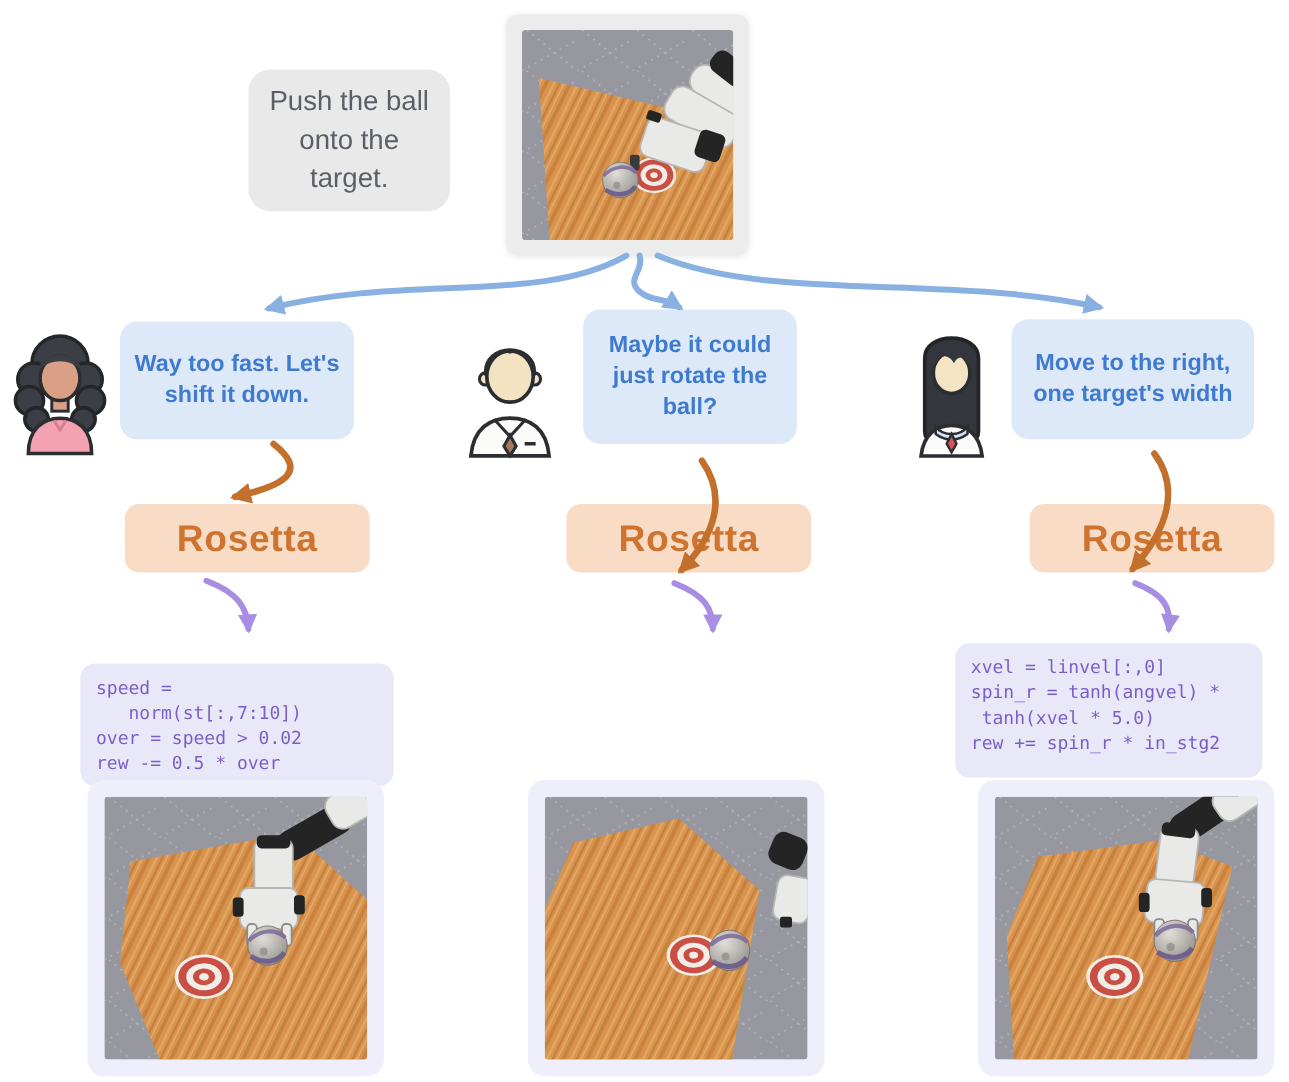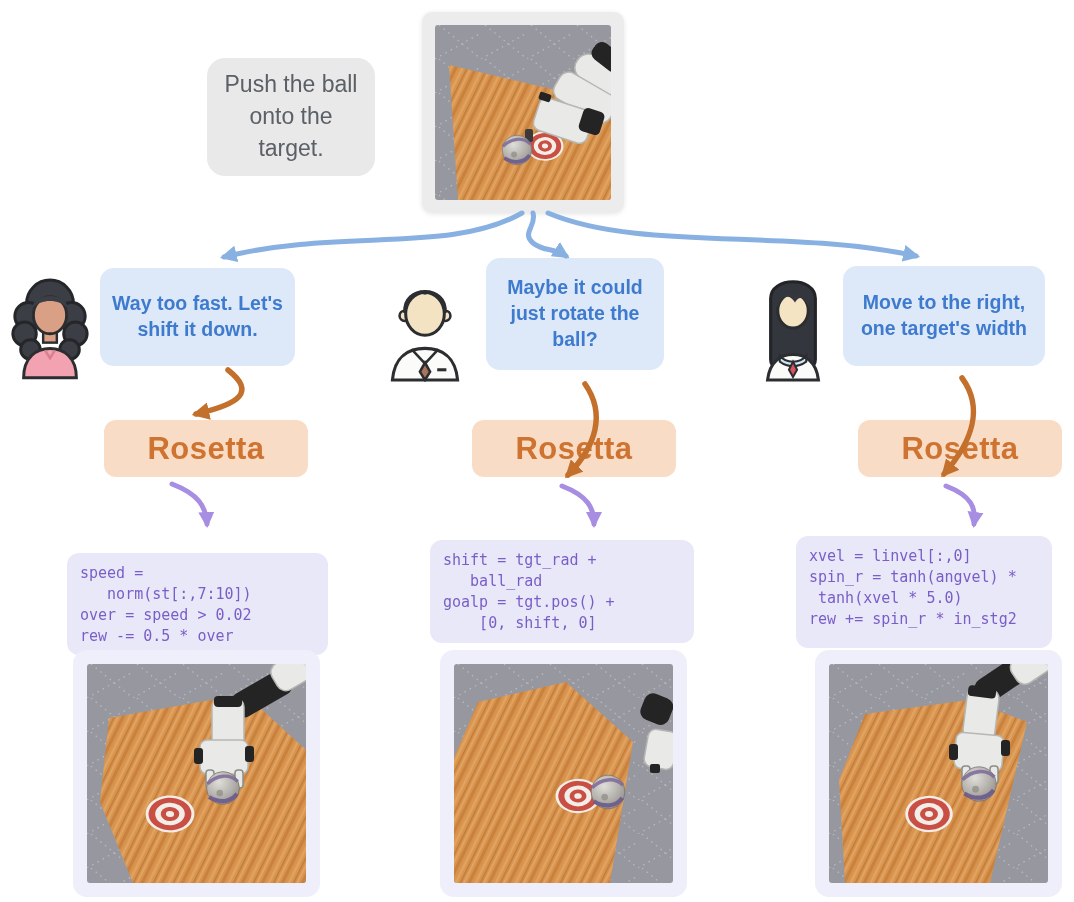--- a/index.html
+++ b/index.html
@@ -185,24 +185,20 @@
       <span>Rosetta</span>
     </div>
   <div class="rosetta ros-3">
       <span>Rosetta</span>
     </div>
 
   <div class="code code-1">speed =
    norm(st[:,7:10])
 over = speed &gt; 0.02
 rew -= 0.5 * over</div>
-  <div class="code code-2">shift = tgt_rad +
-   ball_rad
-goalp = tgt.pos() +
-    [0, shift, 0]</div>
   <div class="code code-3">xvel = linvel[:,0]
 spin_r = tanh(angvel) *
  tanh(xvel * 5.0)
 rew += spin_r * in_stg2</div>
 
   <svg class="overlay" viewBox="0 0 1074 902">
     <path class="flow f-blue" marker-end="url(#ah-blue)" d="M522,213 C450,254 340,228 224,257"></path>
     <path class="flow f-blue" marker-end="url(#ah-blue)" d="M533,213 C537,226 521,233 533,243 C544,252 552,247 566,256"></path>
     <path class="flow f-blue" marker-end="url(#ah-blue)" d="M548,213 C640,252 790,228 916,256"></path>
     <path class="flow f-orange" marker-end="url(#ah-orange)" d="M228,370 C256,392 240,404 196,414"></path>

